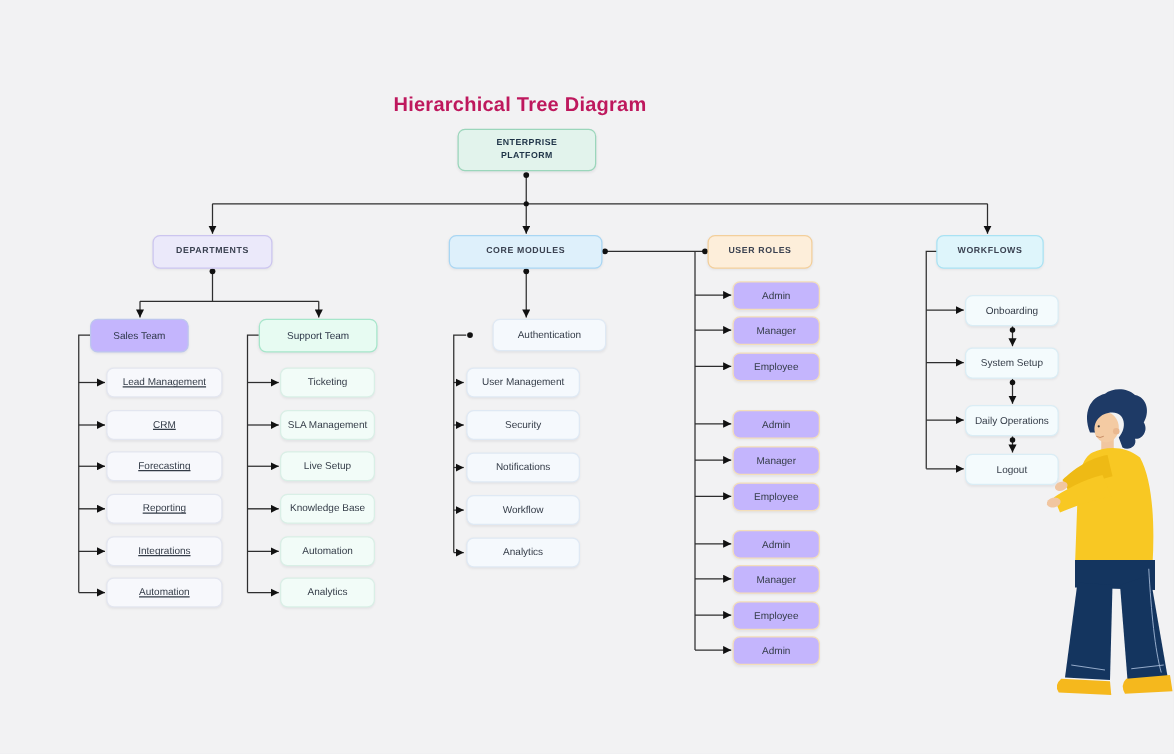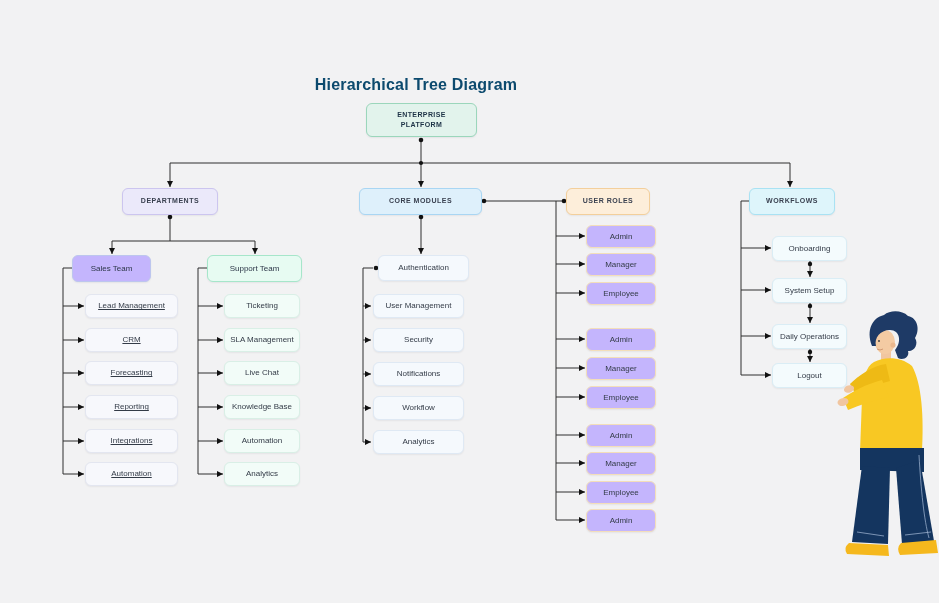--- a/index.html
+++ b/index.html
@@ -1,19 +1,19 @@
 <!DOCTYPE html>
 <html><head>
 <meta charset="utf-8">
 <style>
   html,body{margin:0;padding:0;}
   body{background:#e9e9ea;font-family:"Liberation Sans", sans-serif;}
   .canvas{position:relative;width:939px;height:603px;background:#f2f2f3;overflow:hidden;}
   .title{position:absolute;left:0;top:76px;width:832px;text-align:center;
-         font-size:16px;font-weight:600;color:#0c4a6e;letter-spacing:.2px;}
+         font-size:16px;font-weight:600;color:#be185d;letter-spacing:.2px;}
   .layer{position:absolute;left:0;top:0;width:939px;height:603px;}
   .layer.lines{z-index:0;}
   .layer.people{z-index:3;pointer-events:none;}
   .node{position:absolute;z-index:2;display:flex;align-items:center;justify-content:center;
         text-align:center;border-radius:6px;box-sizing:border-box;
         box-shadow:0 1px 2px rgba(20,20,40,.06);cursor:default;line-height:1.45;}
   .n-root{background:#e2f3ec;border:1px solid #9bd6bb;font-size:7px;font-weight:700;
           letter-spacing:.4px;color:#1d3246;text-transform:uppercase;padding:0 22px;}
   .n-l1{font-size:7px;font-weight:700;letter-spacing:.5px;color:#3a4150;}
   .v-dept{background:#ebe9fa;border:1px solid #ccc5ef;}
@@ -132,26 +132,26 @@
 
   <div class="node n-child c-sales" style="left:85px;top:294px;width:93px;height:24px">Lead Management</div>
   <div class="node n-child c-sales" style="left:85px;top:328px;width:93px;height:24px">CRM</div>
   <div class="node n-child c-sales" style="left:85px;top:361px;width:93px;height:24px">Forecasting</div>
   <div class="node n-child c-sales" style="left:85px;top:395px;width:93px;height:24px">Reporting</div>
   <div class="node n-child c-sales" style="left:85px;top:429px;width:93px;height:24px">Integrations</div>
   <div class="node n-child c-sales" style="left:85px;top:462px;width:93px;height:24px">Automation</div>
 
   <div class="node n-child c-support" style="left:224px;top:294px;width:76px;height:24px">Ticketing</div>
   <div class="node n-child c-support" style="left:224px;top:328px;width:76px;height:24px">SLA Management</div>
-  <div class="node n-child c-support" style="left:224px;top:361px;width:76px;height:24px">Live Chat</div>
+  <div class="node n-child c-support" style="left:224px;top:361px;width:76px;height:24px">Live Setup</div>
   <div class="node n-child c-support" style="left:224px;top:395px;width:76px;height:24px">Knowledge Base</div>
   <div class="node n-child c-support" style="left:224px;top:429px;width:76px;height:24px">Automation</div>
   <div class="node n-child c-support" style="left:224px;top:462px;width:76px;height:24px">Analytics</div>
 
-  <div class="node n-child c-core" style="left:378px;top:255px;width:91px;height:26px">Authentication</div>
+  <div class="node n-child c-core" style="left:394px;top:255px;width:91px;height:26px">Authentication</div>
   <div class="node n-child c-core" style="left:373px;top:294px;width:91px;height:24px">User Management</div>
   <div class="node n-child c-core" style="left:373px;top:328px;width:91px;height:24px">Security</div>
   <div class="node n-child c-core" style="left:373px;top:362px;width:91px;height:24px">Notifications</div>
   <div class="node n-child c-core" style="left:373px;top:396px;width:91px;height:24px">Workflow</div>
   <div class="node n-child c-core" style="left:373px;top:430px;width:91px;height:24px">Analytics</div>
 
   <div class="node n-child c-roles" style="left:586px;top:225px;width:70px;height:23px">Admin</div>
   <div class="node n-child c-roles" style="left:586px;top:253px;width:70px;height:23px">Manager</div>
   <div class="node n-child c-roles" style="left:586px;top:282px;width:70px;height:23px">Employee</div>
   <div class="node n-child c-roles" style="left:586px;top:328px;width:70px;height:23px">Admin</div>

